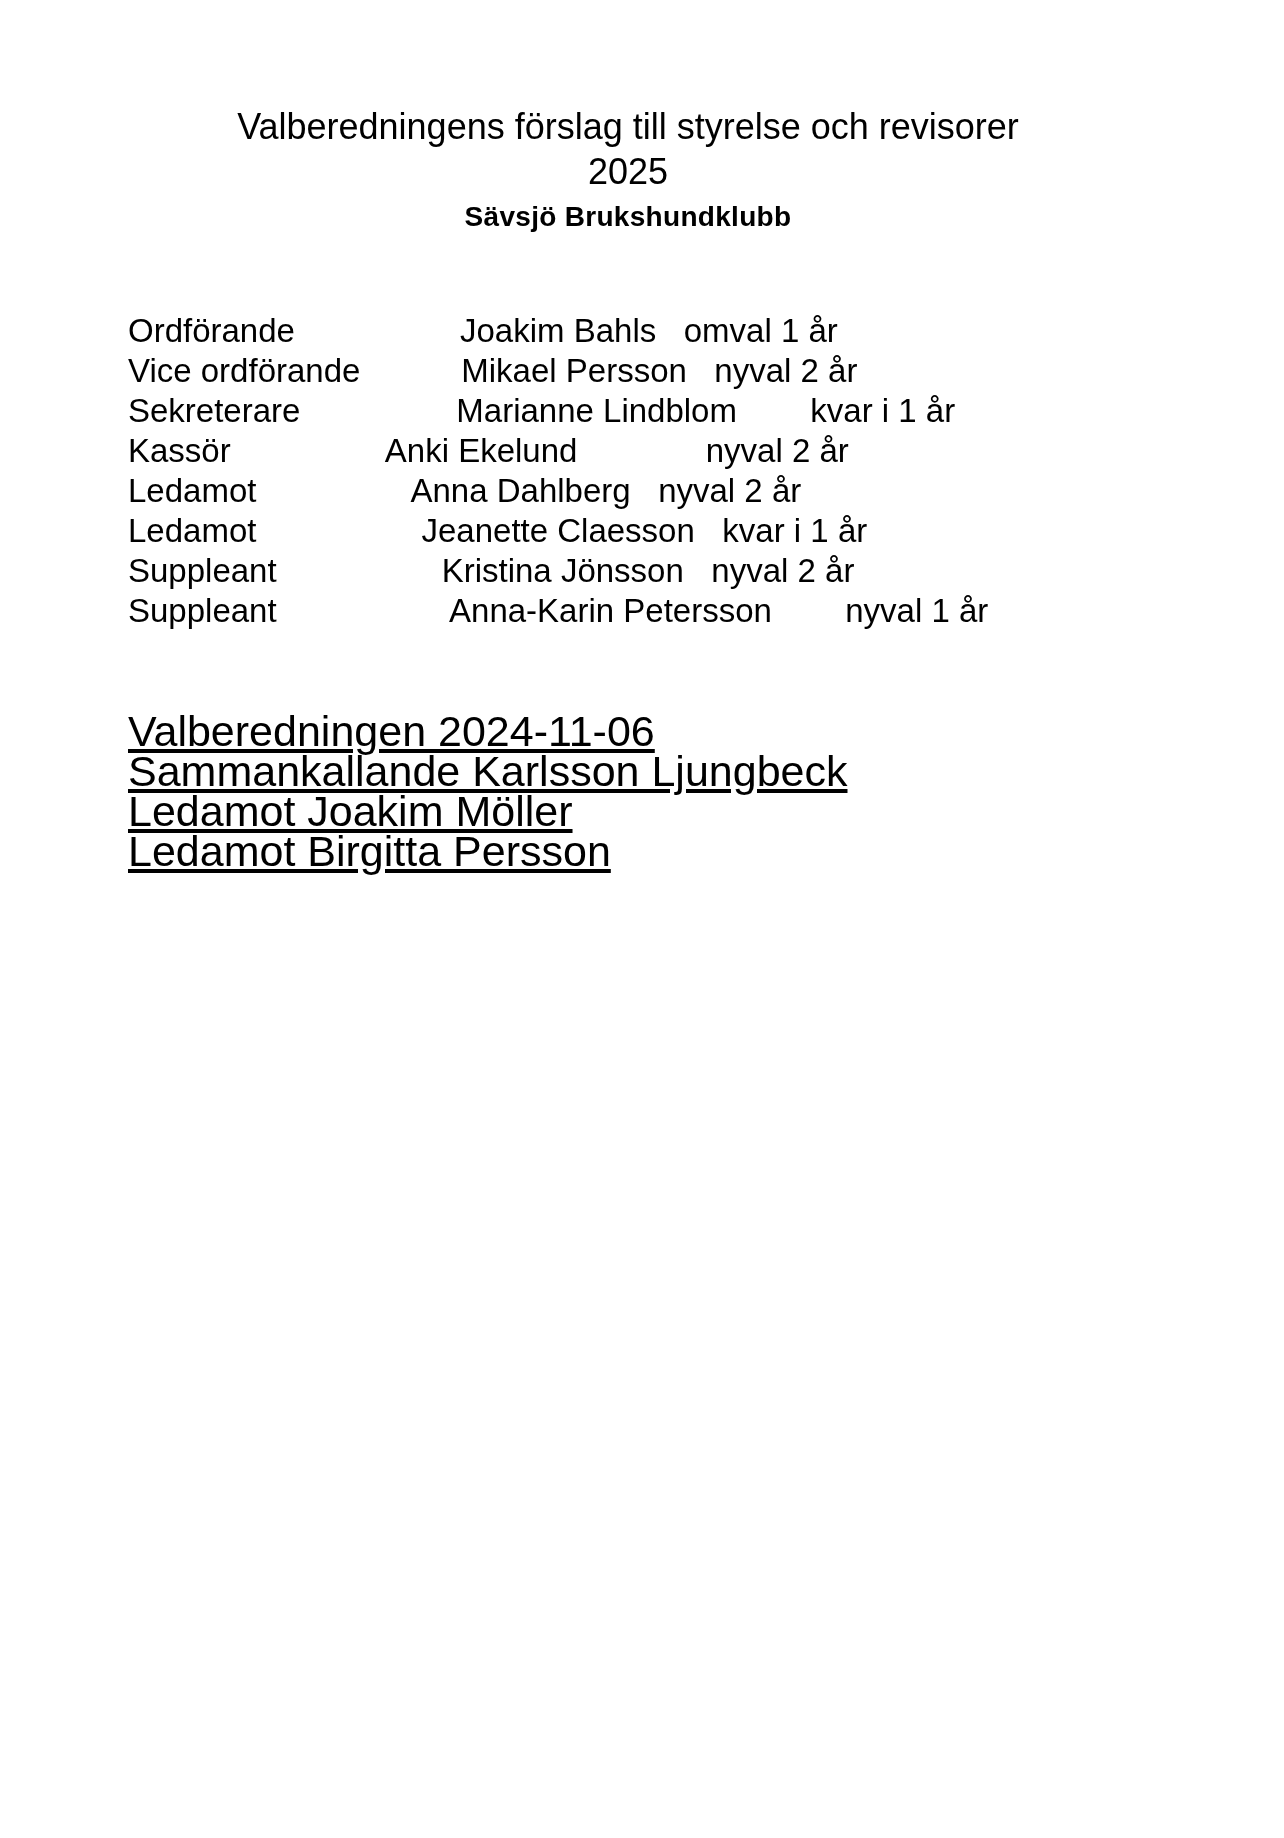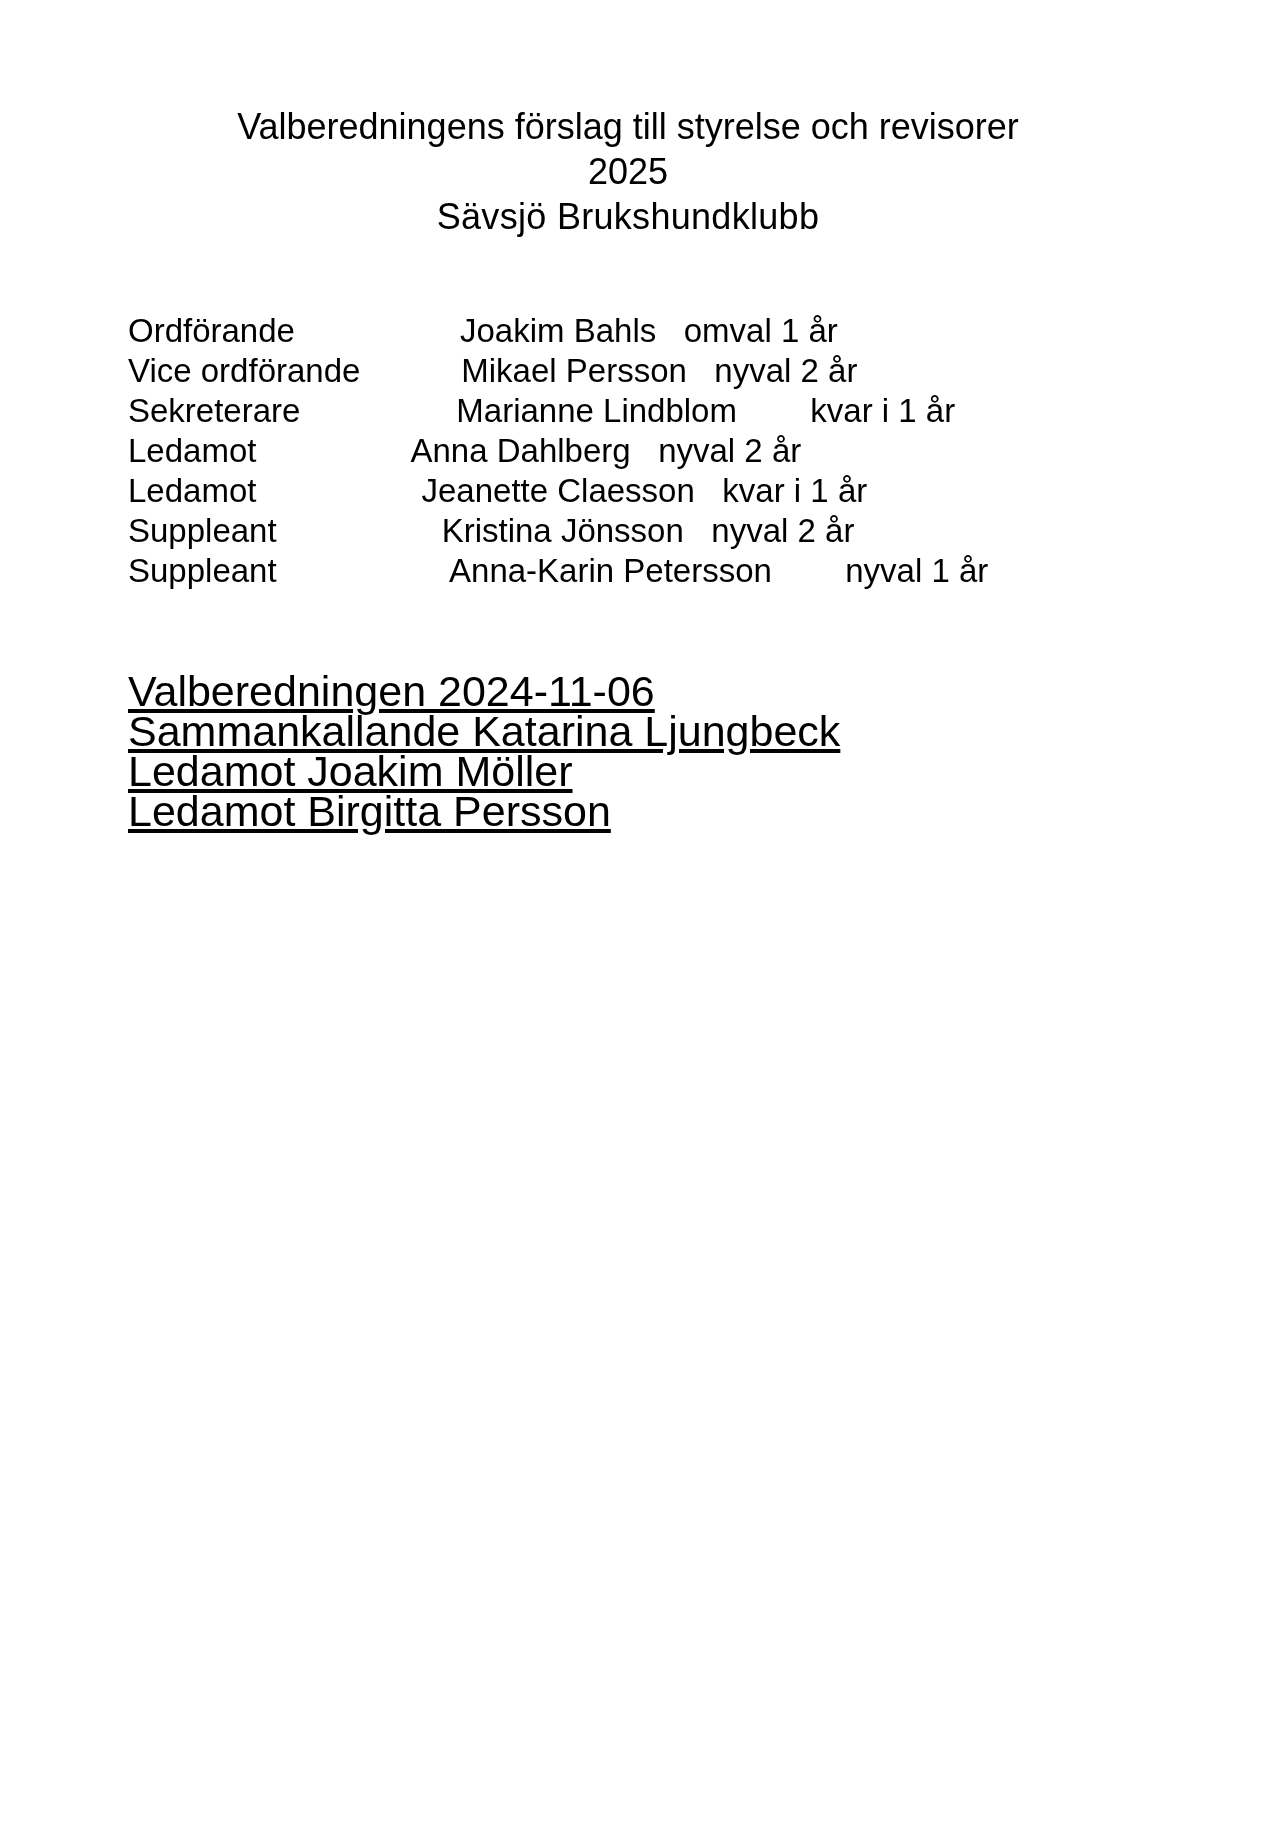--- a/index.html
+++ b/index.html
@@ -35,23 +35,23 @@
     margin: 0;
   }
   .doc-title {
     font-size: 36px;
     line-height: 45px;
     font-weight: normal;
     margin: 0;
     letter-spacing: 0;
   }
   .doc-subtitle {
-    font-size: 36px;
+    font-size: 28px;
     line-height: 45px;
-    font-weight: normal;
+    font-weight: bold;
     margin: 0;
     letter-spacing: 0.3px;
   }
 
   
   .gap-large { height: 72px; }
   .gap-small { height: 40px; }
 
   
   .entries {
@@ -87,32 +87,33 @@
       <div class="doc-title">2025</div>
       <div class="doc-subtitle">Sävsjö Brukshundklubb</div>
     </div>
 
     <div class="gap-large"></div>
 
     <div class="entries" id="board-entries">
         <p class="entry"><span>Ordförande</span><span>                  </span><span class="name">Joakim Bahls</span><span>   </span><span class="term">omval 1 år</span></p>
         <p class="entry"><span>Vice ordförande</span><span>           </span><span class="name">Mikael Persson</span><span>   </span><span class="term">nyval 2 år</span></p>
         <p class="entry"><span>Sekreterare</span><span>                 </span><span class="name italic">Marianne Lindblom</span><span>        </span><span class="term italic">kvar i 1 år</span></p>
+        <p class="entry"><span>Kassör</span><span>                 </span><span class="name">Anki Ekelund</span><span>              </span><span class="term">nyval 2 år</span></p>
         <p class="entry"><span>Ledamot</span><span>                 </span><span class="name">Anna Dahlberg</span><span>   </span><span class="term">nyval 2 år</span></p>
         <p class="entry"><span>Ledamot</span><span>                  </span><span class="name italic">Jeanette Claesson</span><span>   </span><span class="term italic">kvar i 1 år</span></p>
         <p class="entry"><span>Suppleant</span><span>                  </span><span class="name">Kristina Jönsson</span><span>   </span><span class="term">nyval 2 år</span></p>
         <p class="entry"><span>Suppleant</span><span>                   </span><span class="name">Anna-Karin Petersson</span><span>        </span><span class="term">nyval 1 år</span></p>
       </div>
 
     <div class="gap-small"></div>
 
 
     <div class="gap-small"></div>
 
     <div class="footer-block" id="footer-lines">
         <p class="footer-line">Valberedningen 2024-11-06</p>
-        <p class="footer-line">Sammankallande Katarina Ljungbeck</p>
+        <p class="footer-line">Sammankallande Karlsson Ljungbeck</p>
         <p class="footer-line">Ledamot Joakim Möller</p>
         <p class="footer-line">Ledamot Birgitta Persson</p>
       </div>
 
   </div>
 </div>
 
 </body></html>

